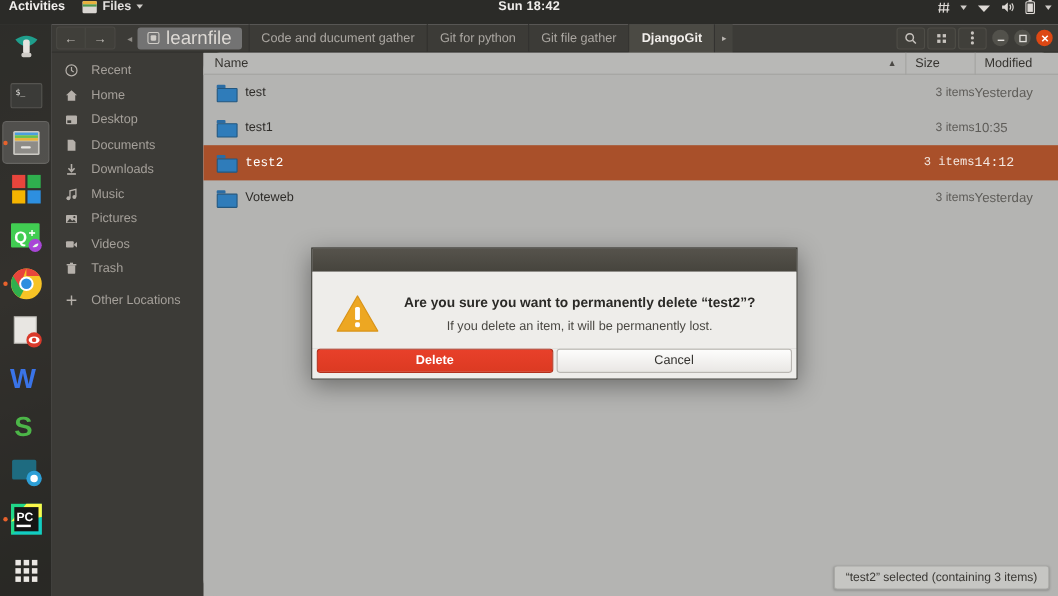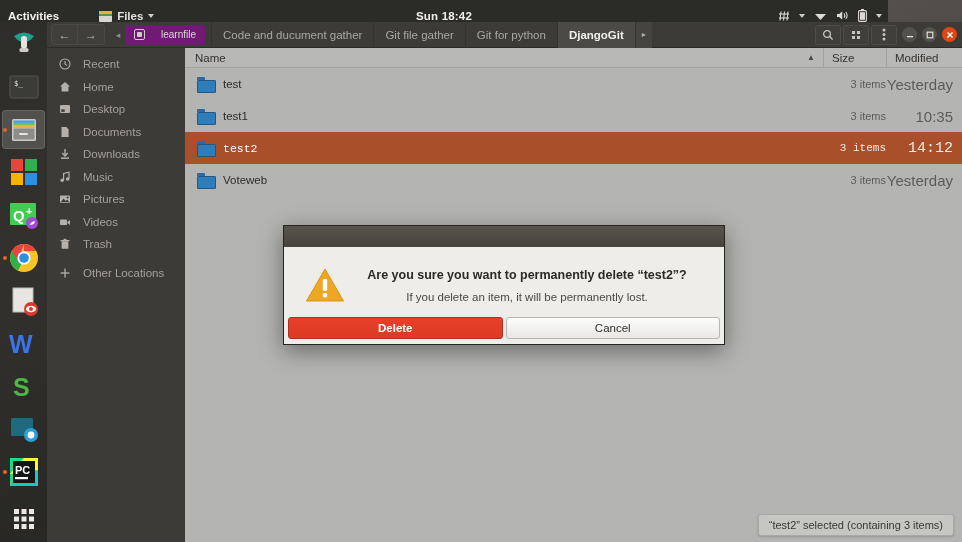--- a/index.html
+++ b/index.html
@@ -10,26 +10,25 @@
     background: #3b3b38;
   }
   #screen {
     position: relative;
     width: 962px; height: 542px;
     background:
       linear-gradient(160deg, #4a4a46 0%, #5a5550 30%, #3f3e3a 60%, #4e4b45 100%);
   }
   
   #topbar {
-    position: absolute; top: 0; left: 0; width: 888px; height: 22px;
+    position: absolute; top: 0; left: 0; width: 962px; height: 22px;
     background: #2b2b28;
-    display: flex; align-items: flex-end;
+    display: flex; align-items: flex-start;
     font-size: 11.5px; color: #e2e0de; font-weight: bold;
     z-index: 60;
-    gap: 24px;
   }
   #activities { padding: 0 10px 0 8px; color: #f2f0ee; cursor: pointer; }
   .appmenu { display: flex; align-items: center; gap: 5px; padding: 0 6px; cursor: pointer; }
   .appmenu-icon {
     width: 13px; height: 11px; background: #d9d6d2; border-radius: 1px;
     position: relative; overflow: hidden;
   }
   .appmenu-icon::before {
     content: ""; position: absolute; top: 0; left: 0; right: 0; height: 3px; background: #e8b13c;
   }
@@ -70,22 +69,22 @@
   .hb-btn {
     height: 19px; min-width: 22px; margin: 0 0; display: flex; align-items: center;
     justify-content: center; color: #bdb9b4; cursor: pointer; font-size: 12px;
   }
   #navgroup { display: flex; margin-left: 4px; border: 1px solid #4a4944; border-radius: 3px; overflow: hidden; background: #403f3a; }
   #navgroup .hb-btn { width: 26px; height: 19px; border-right: 1px solid #4a4944; }
   #navgroup .hb-btn:last-child { border-right: none; }
   #crumbzone { display: flex; align-items: center; margin-left: 6px; }
   #crumb-scroll { width: 14px; color: #8d8a85; text-align: center; font-size: 9px; }
   .crumb {
-    display: flex; align-items: center; gap: 16px; padding: 2px 9px; height: 20px;
-    background: #701a75; border-radius: 3px; color: #ddd9d4; font-size: 10px;
+    display: flex; align-items: center; gap: 6px; padding: 2px 9px; height: 20px;
+    background: #737373; border-radius: 3px; color: #ddd9d4; font-size: 17px;
     cursor: pointer;
   }
   .crumb-ico { width: 11px; height: 11px; border: 1.6px solid #cfccc7; border-radius: 2px; position: relative; }
   .crumb-ico::after { content:""; position:absolute; inset:2px; background:#cfccc7; border-radius:1px; }
   #tabs { display: flex; align-items: center; margin-left: 7px; flex: 1; height: 32px; }
   .tab {
     padding: 0 11px; height: 26px; display: flex; align-items: center;
     font-size: 11.5px; color: #aba7a2; cursor: pointer;
     border-left: 1px solid #333230; border-right: 1px solid #333230;
     margin-left: -1px;
@@ -123,21 +122,21 @@
   .col-size { width: 63px; border-left: 1px solid #a3a3a0; padding-left: 8px; height: 20px; display:flex; align-items:center; cursor: pointer; }
   .col-mod { width: 76px; border-left: 1px solid #a3a3a0; padding-left: 8px; height: 20px; display:flex; align-items:center; cursor: pointer; }
   .frow {
     height: 32px; display: flex; align-items: center; font-size: 11.5px; color: #2e2c29;
     cursor: pointer;
   }
   .frow.sel { background: #a9502a; color: #fff; font-family: Liberation Mono, monospace; }
   .fname { flex: 1; display: flex; align-items: center; padding-left: 12px; gap: 9px; }
   .fsize { width: 71px; text-align: right; color: #5e5c58; font-size: 11px; }
   .frow.sel .fsize { color: #f3e7e0; }
-  .fmod { width: 76px; text-align: right; padding-right: 9px; color: #5e5c58; font-size: 15px; }
+  .fmod { width: 76px; text-align: left; color: #5e5c58; font-size: 12px; }
   .frow.sel .fmod { color: #f3e7e0; }
   .folder-ico { width: 17px; height: 14px; position: relative; flex-shrink: 0; }
   .folder-ico::before {
     content: ""; position: absolute; left: 0; top: 0; width: 8px; height: 3px;
     background: #2b6ca3; border-radius: 1px 1px 0 0;
   }
   .folder-ico::after {
     content: ""; position: absolute; left: 0; top: 2.5px; width: 17px; height: 11.5px;
     background: #2f7cba; border-radius: 1px; border: 1px solid #23577f;
   }
@@ -343,22 +342,22 @@
       </div>
       <div id="crumbzone">
         <div id="crumb-scroll">◂</div>
         <div class="crumb">
           <span class="crumb-ico"></span>
           <span>learnfile</span>
         </div>
       </div>
       <div id="tabs">
         <div class="tab">Code and ducument gather</div>
+        <div class="tab">Git for python</div>
         <div class="tab">Git file gather</div>
-        <div class="tab">Git for python</div>
         <div class="tab active">DjangoGit</div>
         <div id="tab-overflow">▸</div>
       </div>
       <div id="hb-right">
         <div class="hb-sq">
           <svg width="12" height="12" viewBox="0 0 12 12">
               <circle cx="5" cy="5" r="3.4" fill="none" stroke="#c7c3be" stroke-width="1.3"></circle>
               <line x1="7.6" y1="7.6" x2="10.6" y2="10.6" stroke="#c7c3be" stroke-width="1.4"></line>
             </svg>
         </div>

